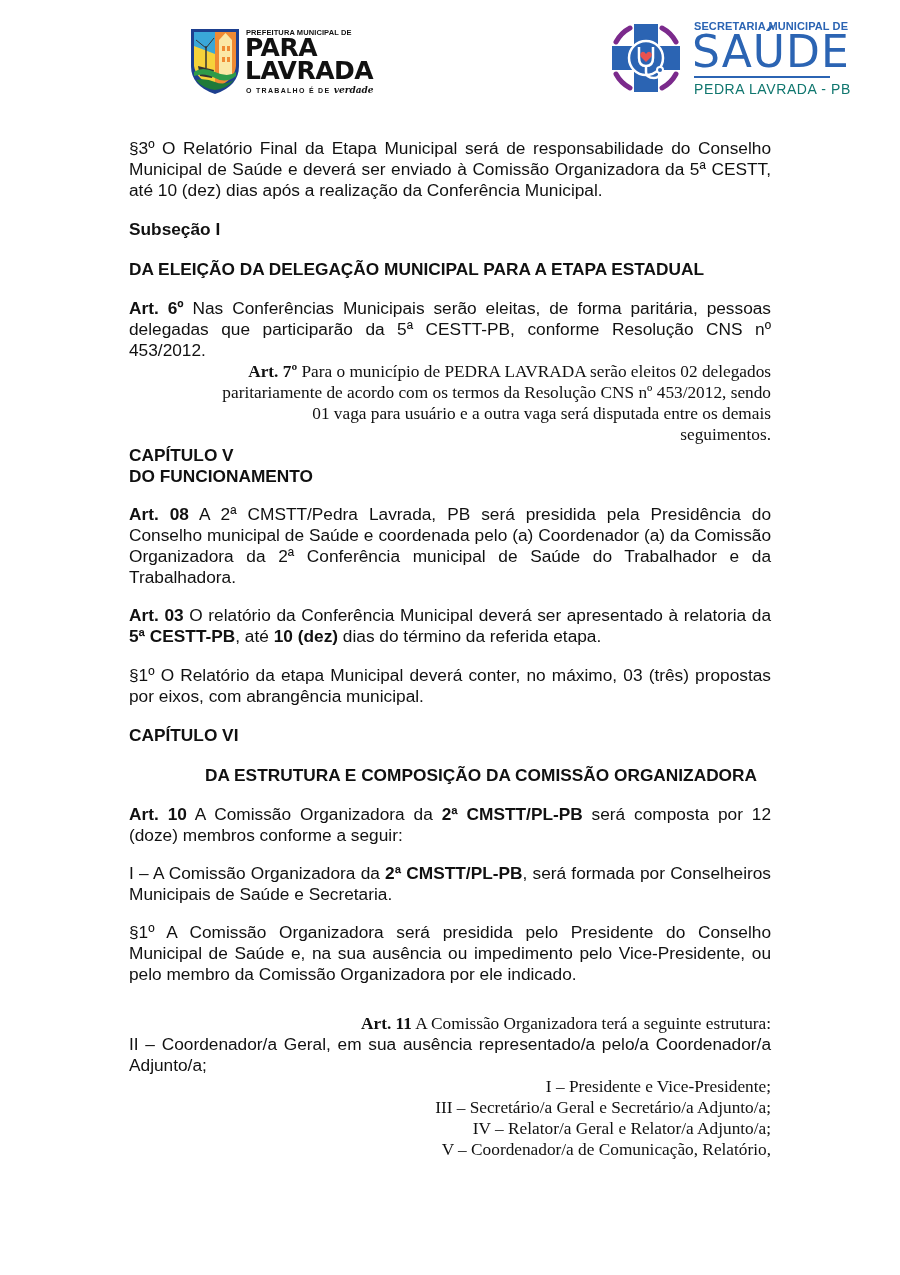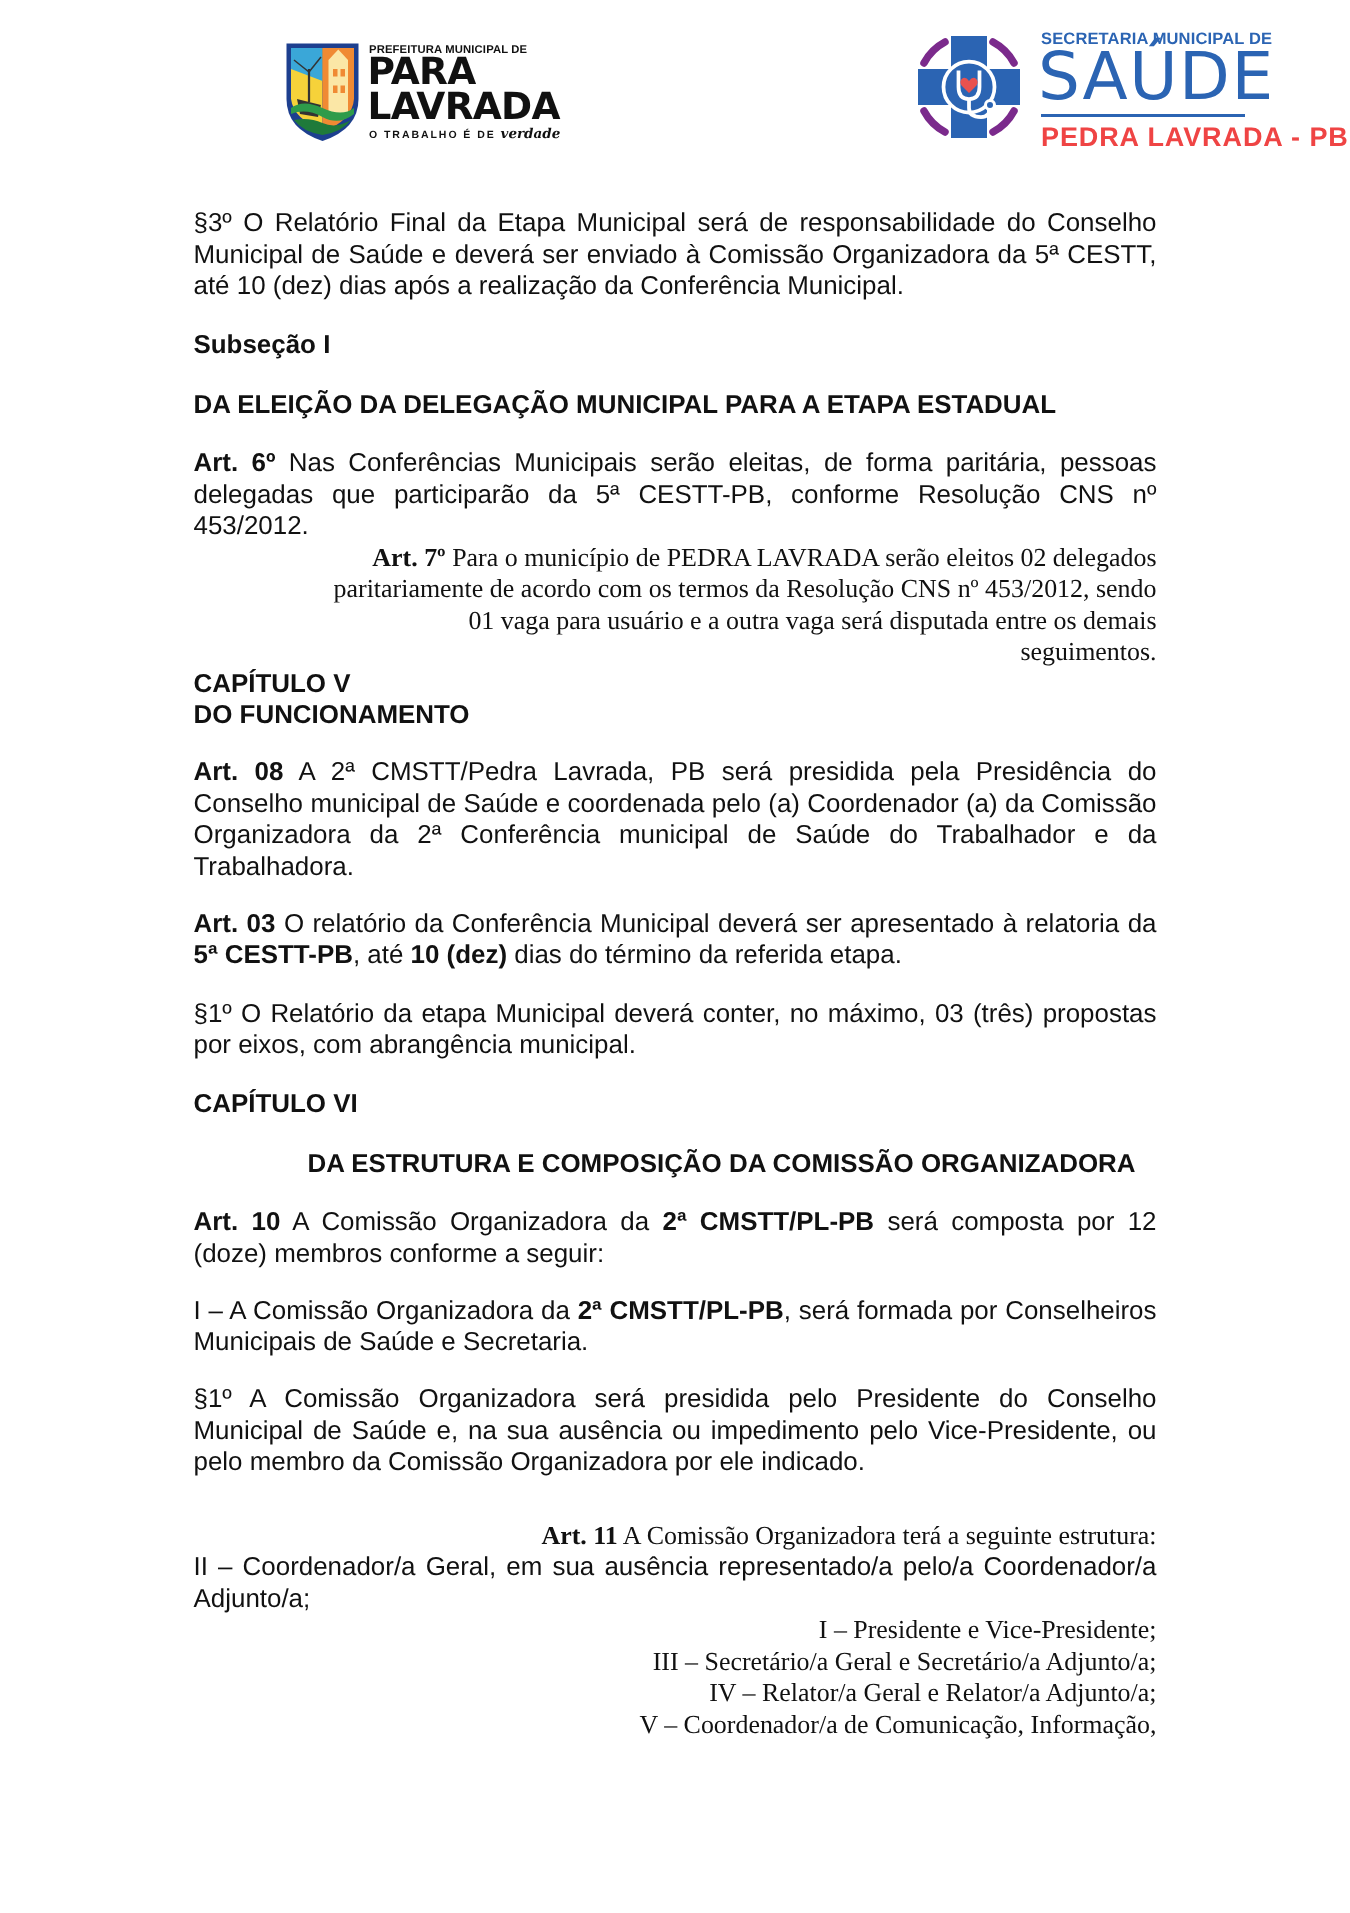--- a/index.html
+++ b/index.html
@@ -12,21 +12,21 @@
   .pl-small { font-family: "Liberation Sans", sans-serif; font-weight: bold; font-size: 7.5px; letter-spacing: 0.1px; color:#111; position:absolute; left:0; top:4px; white-space:nowrap; }
   .pl-big { font-family: "DejaVu Sans", sans-serif; font-weight: bold; font-size: 25px; line-height: 22px; letter-spacing: -0.5px; color:#111; position:absolute; left:-1px; white-space:nowrap; }
   .pl-big.l1 { top: 13px; }
   .pl-big.l2 { top: 36px; }
   .pl-slogan { position:absolute; left:0; top:61px; font-size:7px; font-weight:bold; letter-spacing:1.3px; white-space:nowrap; color:#111; }
   .pl-slogan i { font-family: "DejaVu Serif", serif; font-weight: bold; letter-spacing: 0; font-size: 9px; }
   .sa-text { position:absolute; left: 86px; top: 0; }
   .sa-small { position:absolute; left:0; top:2px; font-size: 11px; font-weight: bold; color:#2b64b3; white-space:nowrap; letter-spacing: 0.1px; }
   .sa-big { position:absolute; left:-2px; top:10px; font-size: 44px; color:#2b64b3; white-space:nowrap; letter-spacing: 1px; line-height: 48px; font-family: "DejaVu Sans", sans-serif; }
   .sa-line { position:absolute; left:0; top:58px; width:136px; height:2px; background:#2b64b3; }
-  .sa-bottom { position:absolute; left:0; top:63px; font-size: 18px; color:#ef4444; white-space:nowrap; letter-spacing: 0.6px; font-weight: bold; }
+  .sa-bottom { position:absolute; left:0; top:63px; font-size: 14px; color:#0f766e; white-space:nowrap; letter-spacing: 0.6px; }
 
   .doc { position: absolute; left: 129px; top: 138px; width: 642px; font-size: 17.3px; line-height: 21px; }
   .p { text-align: justify; margin: 0; }
   .p.nojust { text-align: right; font-family: Liberation Serif, serif; }
   .center { font-weight: bold; margin: 0; }
   .blk { position: absolute; left: 0; width: 642px; }
   b { font-weight: bold; }
 </style>
 </head>
 <body>
@@ -140,16 +140,16 @@
   <div class="blk" style="top:784px;">
     <p class="p">§1º A Comissão Organizadora será presidida pelo Presidente do Conselho Municipal de Saúde e, na sua ausência ou impedimento pelo Vice-Presidente, ou pelo membro da Comissão Organizadora por ele indicado.</p>
   </div>
 
   <div class="blk" style="top:875px;">
     <p class="p nojust"><b>Art. 11</b><span> A Comissão Organizadora terá a seguinte estrutura:</span></p>
     <p class="p">II – Coordenador/a Geral, em sua ausência representado/a pelo/a Coordenador/a Adjunto/a;</p>
     <p class="p nojust">I – Presidente e Vice-Presidente;</p>
     <p class="p nojust">III – Secretário/a Geral e Secretário/a Adjunto/a;</p>
     <p class="p nojust">IV – Relator/a Geral e Relator/a Adjunto/a;</p>
-    <p class="p nojust">V – Coordenador/a de Comunicação, Informação,</p>
+    <p class="p nojust">V – Coordenador/a de Comunicação, Relatório,</p>
   </div>
 
 </div>
 
 </body></html>

